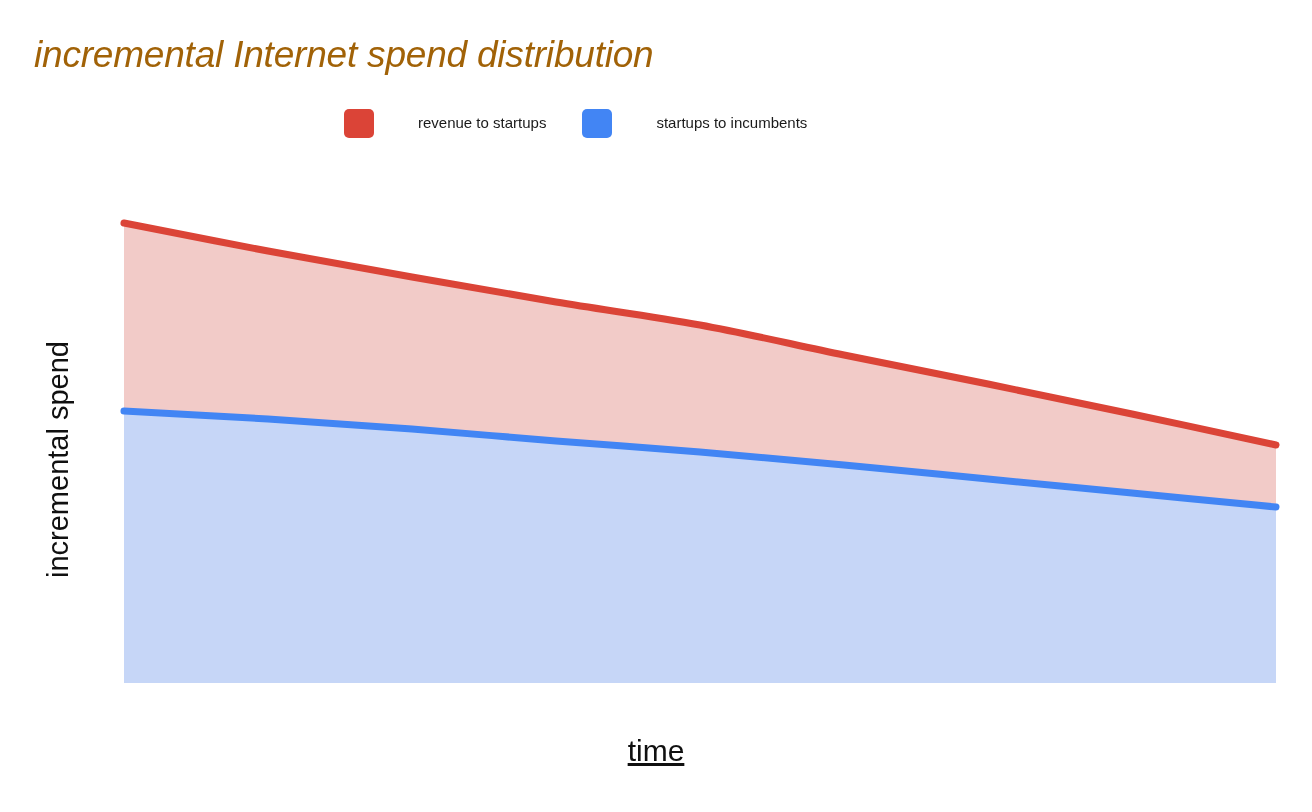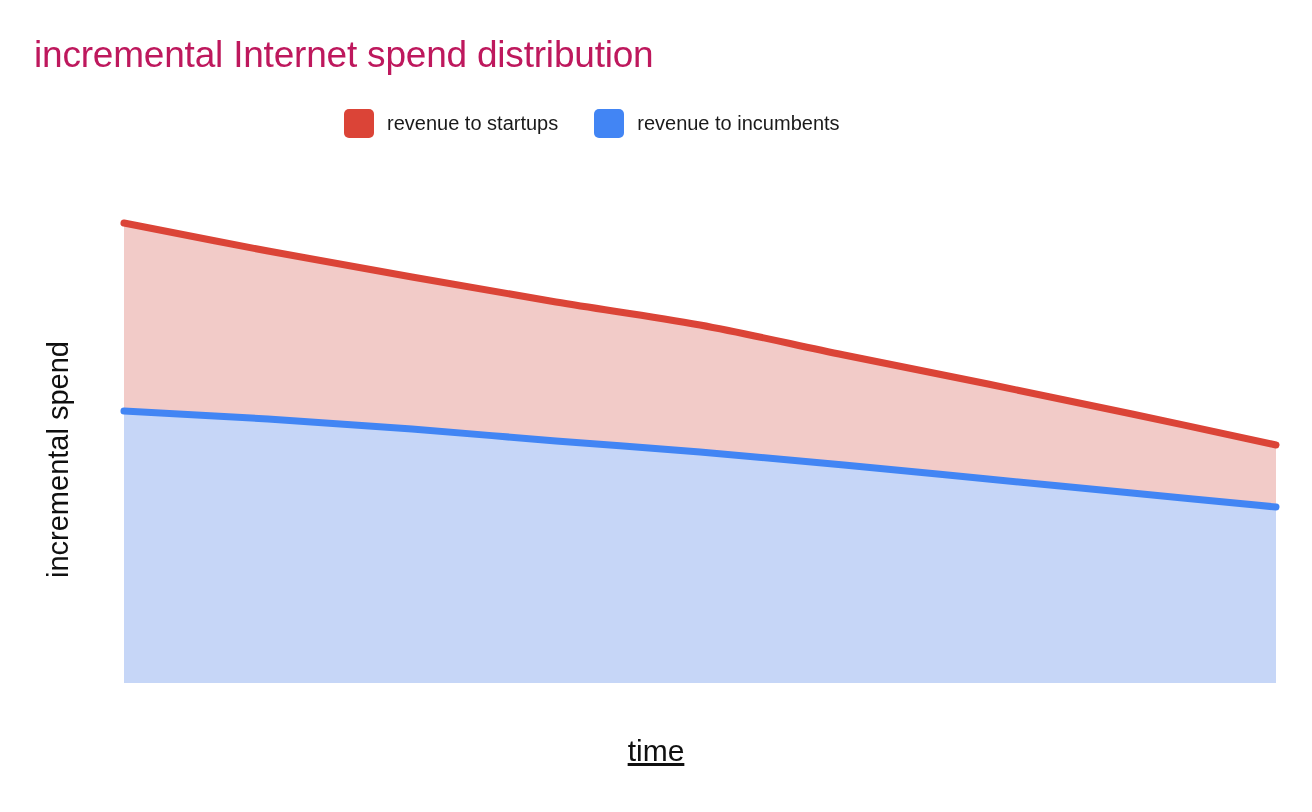--- a/index.html
+++ b/index.html
@@ -23,23 +23,24 @@
     height: 812px;
   }
 
   
   #chart-title {
     position: absolute;
     left: 34px;
     top: 33px;
     font-size: 37px;
     line-height: 44px;
-    color: #be185d;
+    color: #a16207;
     white-space: nowrap;
     letter-spacing: -0.2px;
+    font-style: italic;
   }
 
   
   #chart-legend {
     position: absolute;
     left: 344px;
     top: 106px;
     height: 34px;
     display: flex;
     align-items: center;
@@ -51,24 +52,25 @@
     gap: 13px;
     height: 34px;
   }
   .legend-swatch {
     width: 30px;
     height: 29px;
     border-radius: 5px;
     flex: 0 0 auto;
   }
   .legend-label {
-    font-size: 20px;
+    font-size: 15px;
     color: #1a1a1a;
     white-space: nowrap;
     line-height: 24px;
+    margin-left: 31px;
   }
 
   
   #plot-area {
     position: absolute;
     left: 0;
     top: 0;
     width: 1312px;
     height: 812px;
   }
@@ -111,21 +113,21 @@
 
   <div id="chart-legend">
 
     <div class="legend-entry">
       <span class="legend-swatch" style="background:#db4437"></span>
       <span class="legend-label">revenue to startups</span>
     </div>
 
     <div class="legend-entry">
       <span class="legend-swatch" style="background:#4285f4"></span>
-      <span class="legend-label">revenue to incumbents</span>
+      <span class="legend-label">startups to incumbents</span>
     </div>
 
   </div>
 
   <div id="plot-area">
     <svg id="plot-svg" width="1312" height="812" viewBox="0 0 1312 812">
 
       <path id="red-band" fill="#f2cbc8" stroke="none" d="M 124 223 C 148 227.66666666666666, 220 242, 268 251 C 316 260, 364 268.5, 412 277 C 460 285.5, 508 294, 556 302 C 604 310, 652 316.1666666666667, 700 325 C 748 333.8333333333333, 796 345.1666666666667, 844 355 C 892 364.8333333333333, 940 374.1666666666667, 988 384 C 1036 393.8333333333333, 1084 403.8333333333333, 1132 414 C 1180 424.1666666666667, 1252 439.8333333333333, 1276 445 L 1276 507 C 1252 504.6666666666667, 1180 497.6666666666667, 1132 493 C 1084 488.3333333333333, 1036 483.6666666666667, 988 479 C 940 474.3333333333333, 892 469.5, 844 465 C 796 460.5, 748 456, 700 452 C 652 448, 604 444.8333333333333, 556 441 C 508 437.1666666666667, 460 432.6666666666667, 412 429 C 364 425.3333333333333, 316 422, 268 419 C 220 416, 148 412.3333333333333, 124 411 Z"></path>
 
       <path id="blue-band" fill="#c6d6f7" stroke="none" d="M 124 411 C 148 412.3333333333333, 220 416, 268 419 C 316 422, 364 425.3333333333333, 412 429 C 460 432.6666666666667, 508 437.1666666666667, 556 441 C 604 444.8333333333333, 652 448, 700 452 C 748 456, 796 460.5, 844 465 C 892 469.5, 940 474.3333333333333, 988 479 C 1036 483.6666666666667, 1084 488.3333333333333, 1132 493 C 1180 497.6666666666667, 1252 504.6666666666667, 1276 507 L 1276 683 L 124 683 Z"></path>

